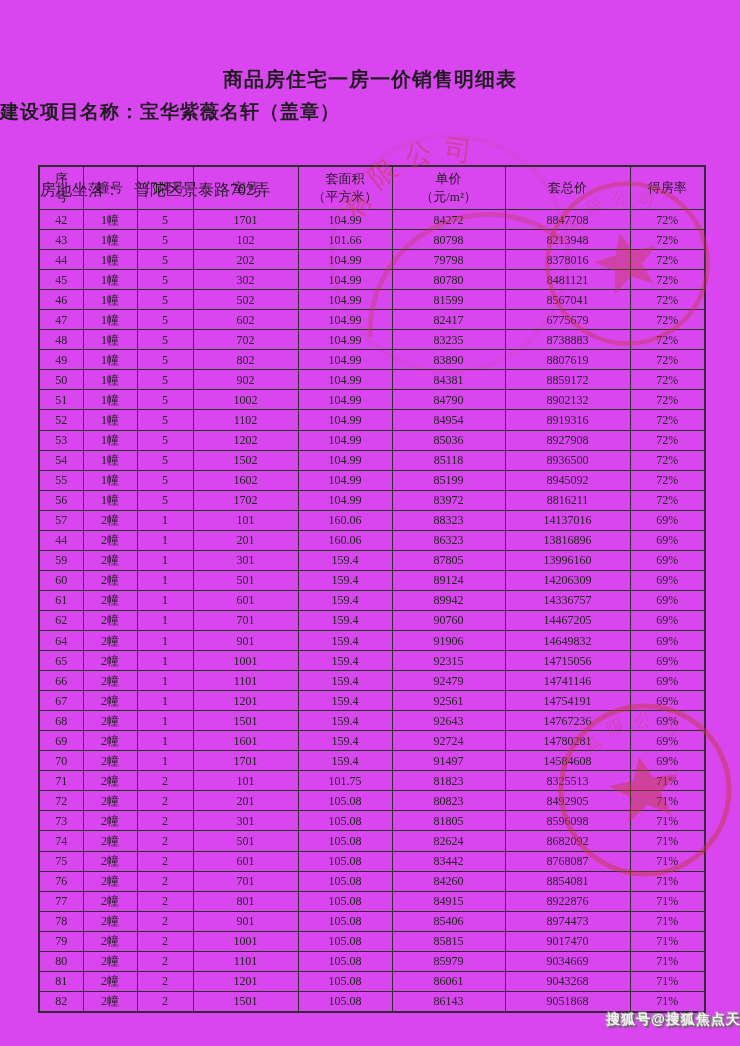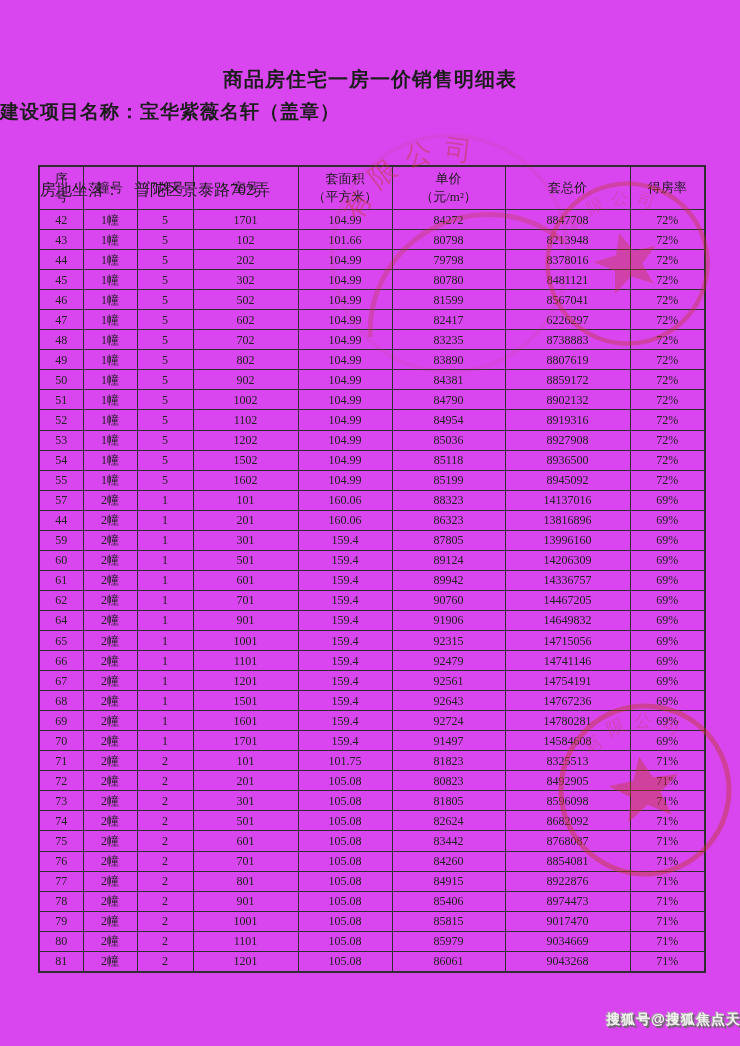--- a/index.html
+++ b/index.html
@@ -163,21 +163,21 @@
           <td>8567041</td>
           <td>72%</td>
         </tr>
         <tr>
           <td>47</td>
           <td>1幢</td>
           <td>5</td>
           <td>602</td>
           <td>104.99</td>
           <td>82417</td>
-          <td>6226297</td>
+          <td>6775679</td>
           <td>72%</td>
         </tr>
         <tr>
           <td>48</td>
           <td>1幢</td>
           <td>5</td>
           <td>702</td>
           <td>104.99</td>
           <td>83235</td>
           <td>8738883</td>
@@ -244,20 +244,30 @@
           <td>72%</td>
         </tr>
         <tr>
           <td>55</td>
           <td>1幢</td>
           <td>5</td>
           <td>1602</td>
           <td>104.99</td>
           <td>85199</td>
           <td>8945092</td>
+          <td>72%</td>
+        </tr>
+        <tr>
+          <td>56</td>
+          <td>1幢</td>
+          <td>5</td>
+          <td>1702</td>
+          <td>104.99</td>
+          <td>83972</td>
+          <td>8816211</td>
           <td>72%</td>
         </tr>
         <tr>
           <td>57</td>
           <td>2幢</td>
           <td>1</td>
           <td>101</td>
           <td>160.06</td>
           <td>88323</td>
           <td>14137016</td>
@@ -484,20 +494,30 @@
           <td>71%</td>
         </tr>
         <tr>
           <td>81</td>
           <td>2幢</td>
           <td>2</td>
           <td>1201</td>
           <td>105.08</td>
           <td>86061</td>
           <td>9043268</td>
+          <td>71%</td>
+        </tr>
+        <tr>
+          <td>82</td>
+          <td>2幢</td>
+          <td>2</td>
+          <td>1501</td>
+          <td>105.08</td>
+          <td>86143</td>
+          <td>9051868</td>
           <td>71%</td>
         </tr>
       </tbody>
   </table>
 
   <svg class="stamp" style="left:298px; top:86px; width:285px; height:300px; transform:rotate(-26deg); opacity:0.55;" viewBox="0 0 285 300">
     <circle cx="143" cy="170" r="118" fill="none" stroke="#c23b34" stroke-width="4.5" opacity="0.14"></circle>
     <path d="M 35 210 A 118 118 0 0 1 251 210" fill="none" stroke="#c23b34" stroke-width="5" opacity="0.55"></path>
     <path id="arcA" d="M 48 170 A 95 95 0 0 1 238 170" fill="none"></path>
     <text font-size="27" fill="#c23b34" letter-spacing="10" opacity="0.8" font-family="Liberation Serif, serif">

